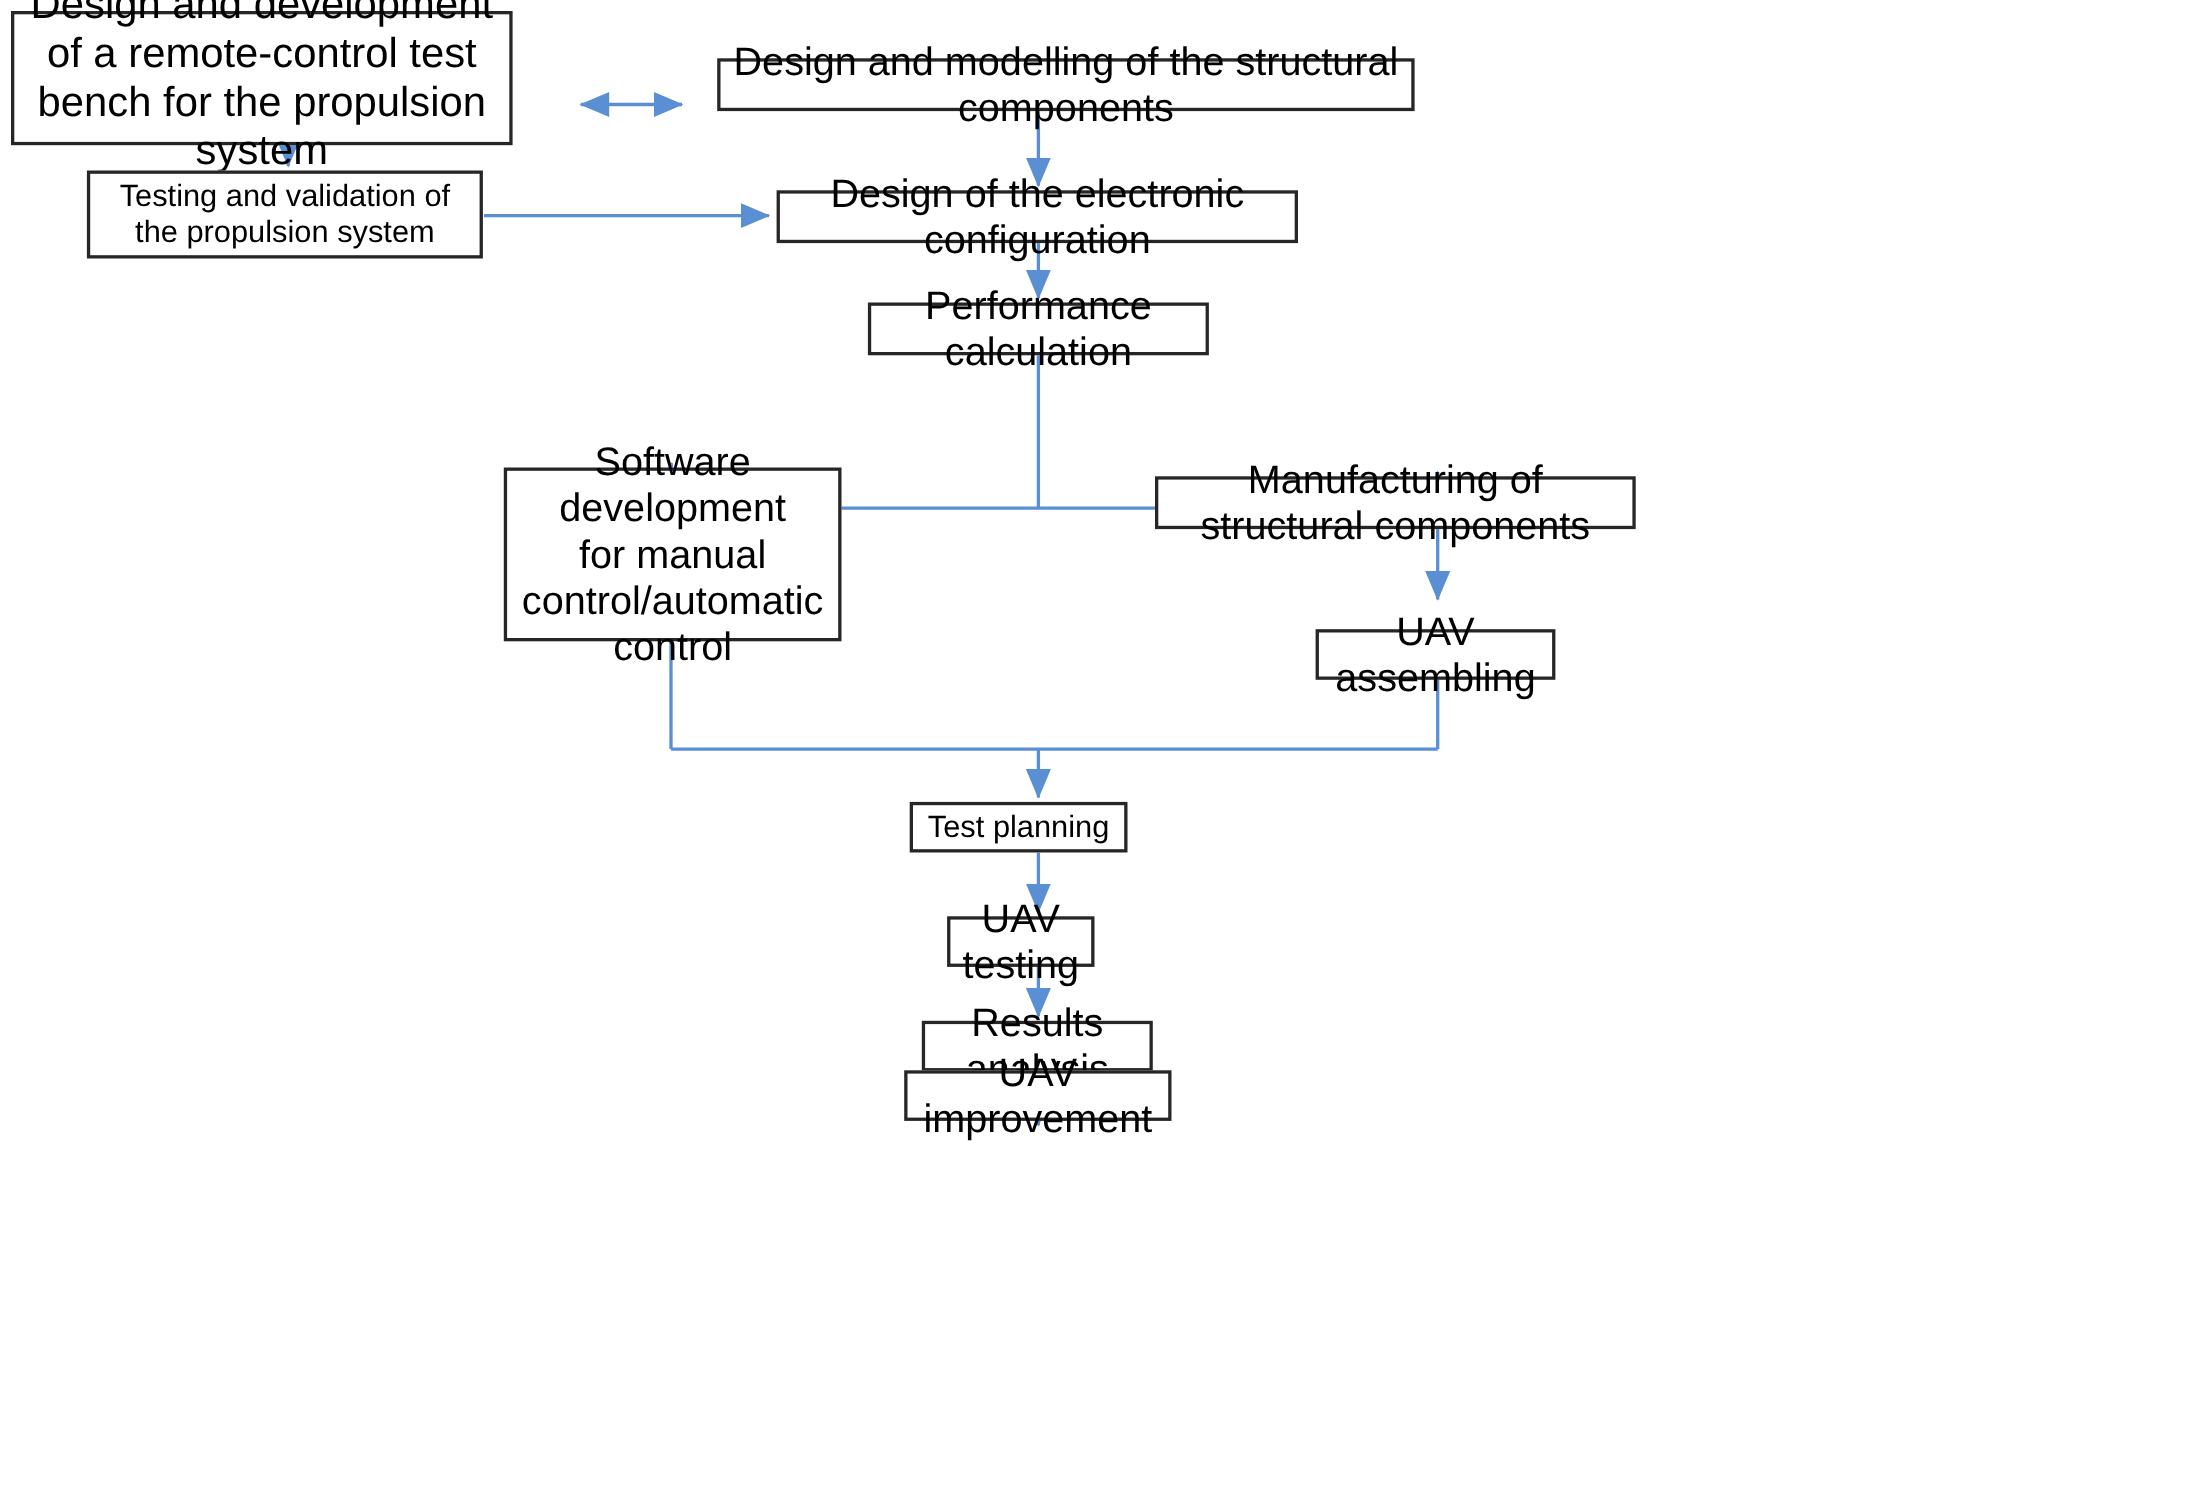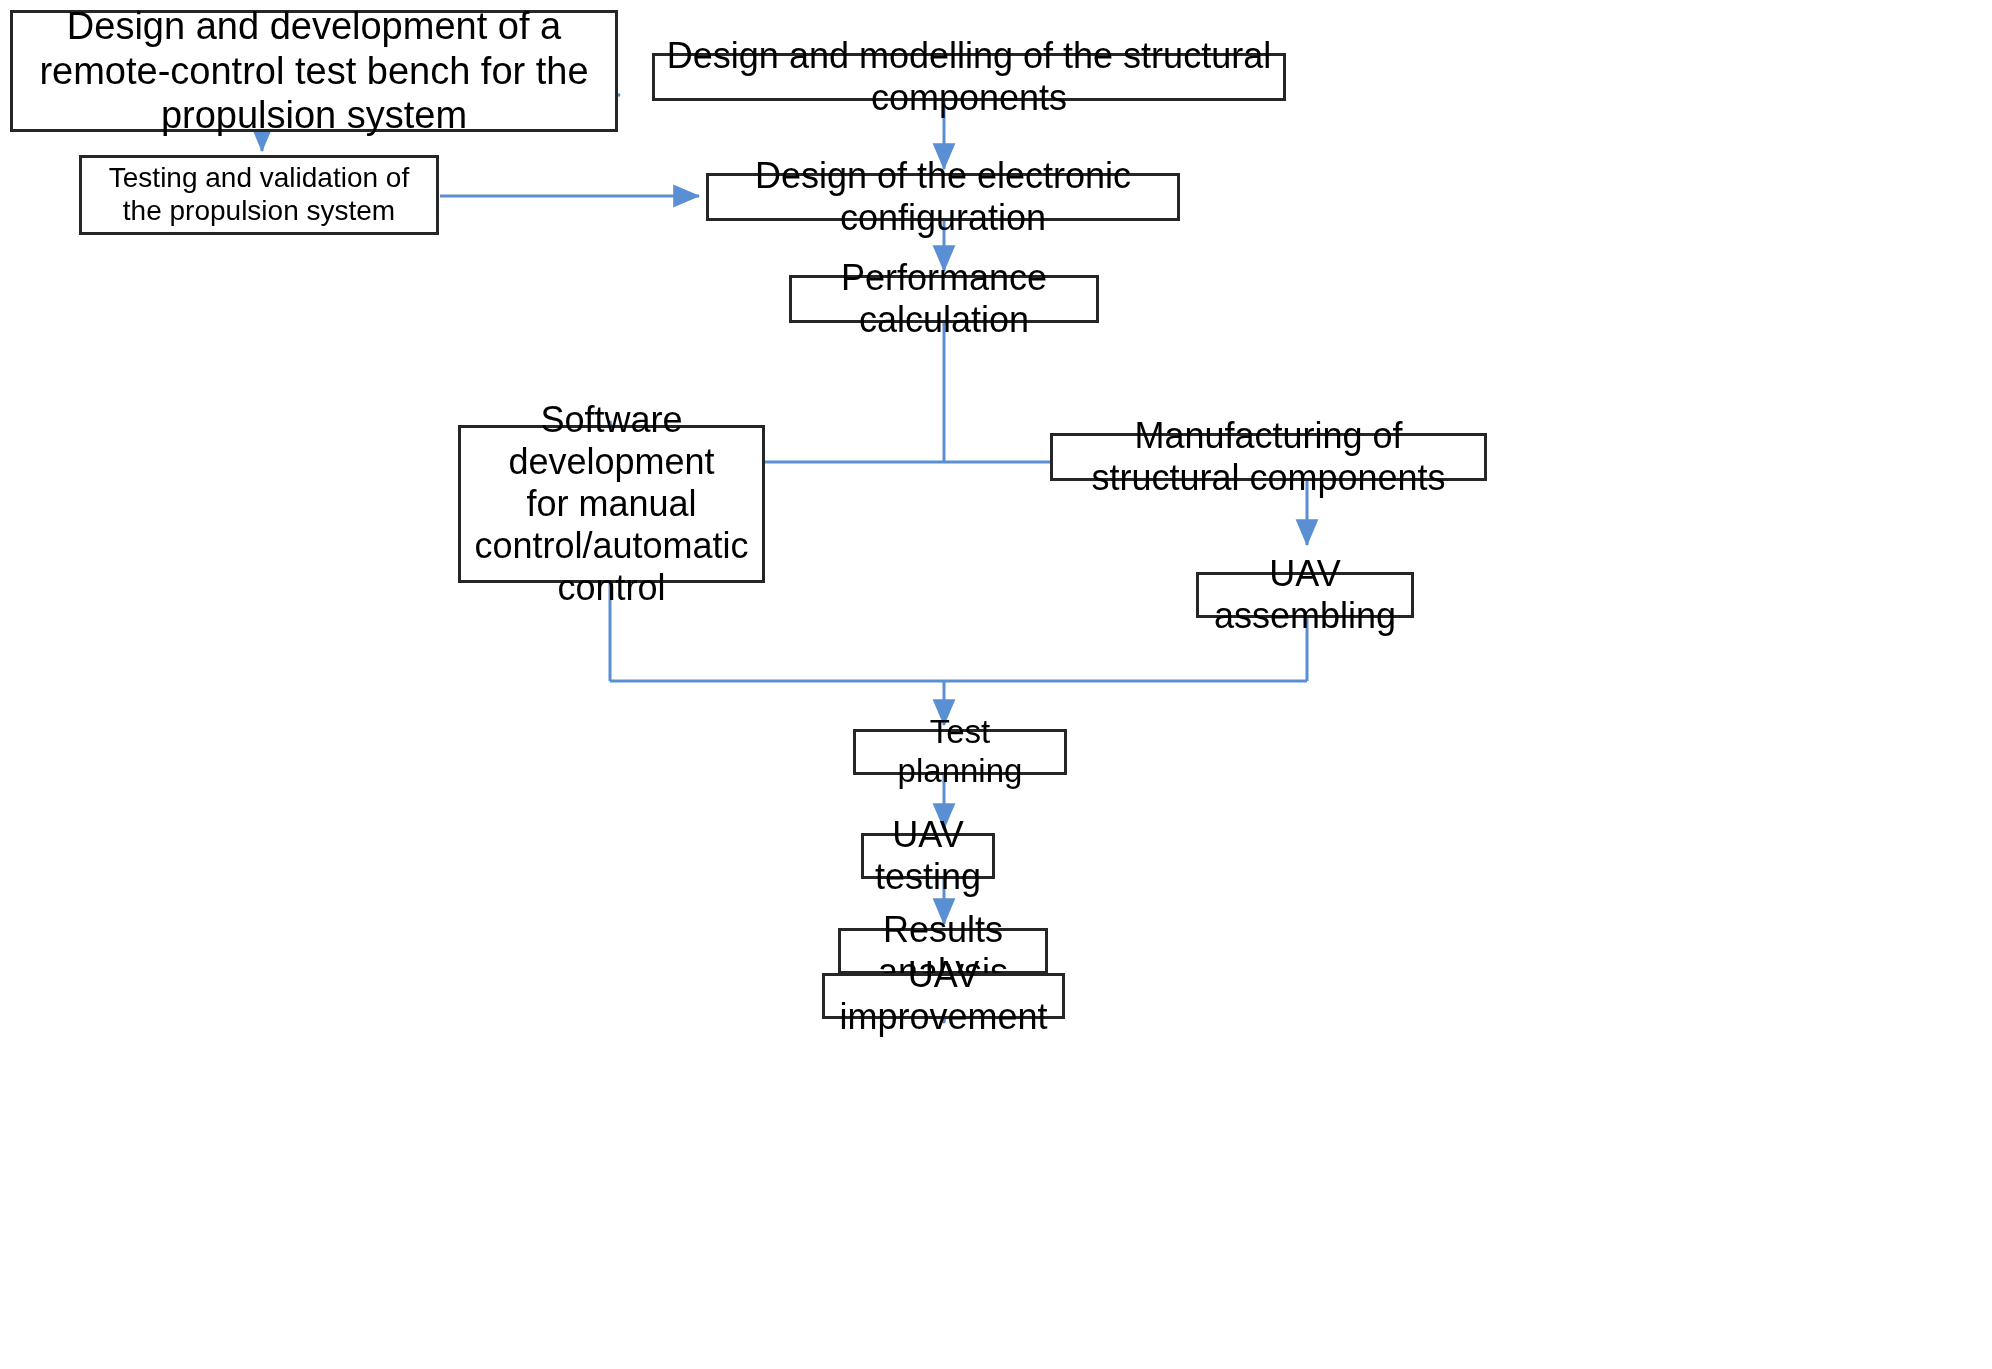--- a/index.html
+++ b/index.html
@@ -113,41 +113,41 @@
     <g>
       <line x1="944" y1="879" x2="944" y2="924" stroke="#5B8FD4" stroke-width="3" marker-end="url(#arrowEnd)"></line>
     </g>
 
     
     <g>
       <line x1="944" y1="974" x2="944" y2="1023" stroke="#5B8FD4" stroke-width="3" marker-end="url(#arrowEnd)"></line>
     </g>
   </svg>
 
-  <div class="node" style="left:10px; top:10px; width:608px; height:122px; font-size:38px;">Design and development of a remote-control test bench for the propulsion system</div>
+  <div class="node" style="left:10px; top:10px; width:456px; height:122px; font-size:38px;">Design and development of a remote-control test bench for the propulsion system</div>
 
   <div class="node" style="left:628px; top:53px; width:634px; height:48px; font-size:36px;margin-left:24px;">Design and modelling of the structural components</div>
 
   <div class="node" style="left:79px; top:155px; width:360px; height:80px; font-size:28px;">Testing and validation of
 the propulsion system</div>
 
   <div class="node" style="left:706px; top:173px; width:474px; height:48px; font-size:36px;">Design of the electronic configuration</div>
 
   <div class="node" style="left:789px; top:275px; width:310px; height:48px; font-size:36px;">Performance calculation</div>
 
   <div class="node" style="left:458px; top:425px; width:307px; height:158px; font-size:36px;">Software development
 for manual
 control/automatic
 control</div>
 
   <div class="node" style="left:1050px; top:433px; width:437px; height:48px; font-size:36px;">Manufacturing of structural components</div>
 
   <div class="node" style="left:1196px; top:549px; width:218px; height:46px; font-size:36px;margin-top:23px;">UAV assembling</div>
 
-  <div class="node" style="left:853px; top:729px; width:214px; height:46px; font-size:33px;">Test planning</div>
+  <div class="node" style="left:827px; top:729px; width:198px; height:46px; font-size:28px;">Test planning</div>
 
   <div class="node" style="left:861px; top:833px; width:134px; height:46px; font-size:36px;">UAV testing</div>
 
   <div class="node" style="left:838px; top:928px; width:210px; height:46px; font-size:36px;">Results analysis</div>
 
   <div class="node" style="left:822px; top:973px; width:243px; height:46px; font-size:36px;">UAV improvement</div>
 
 </div>
 
 </body></html>

